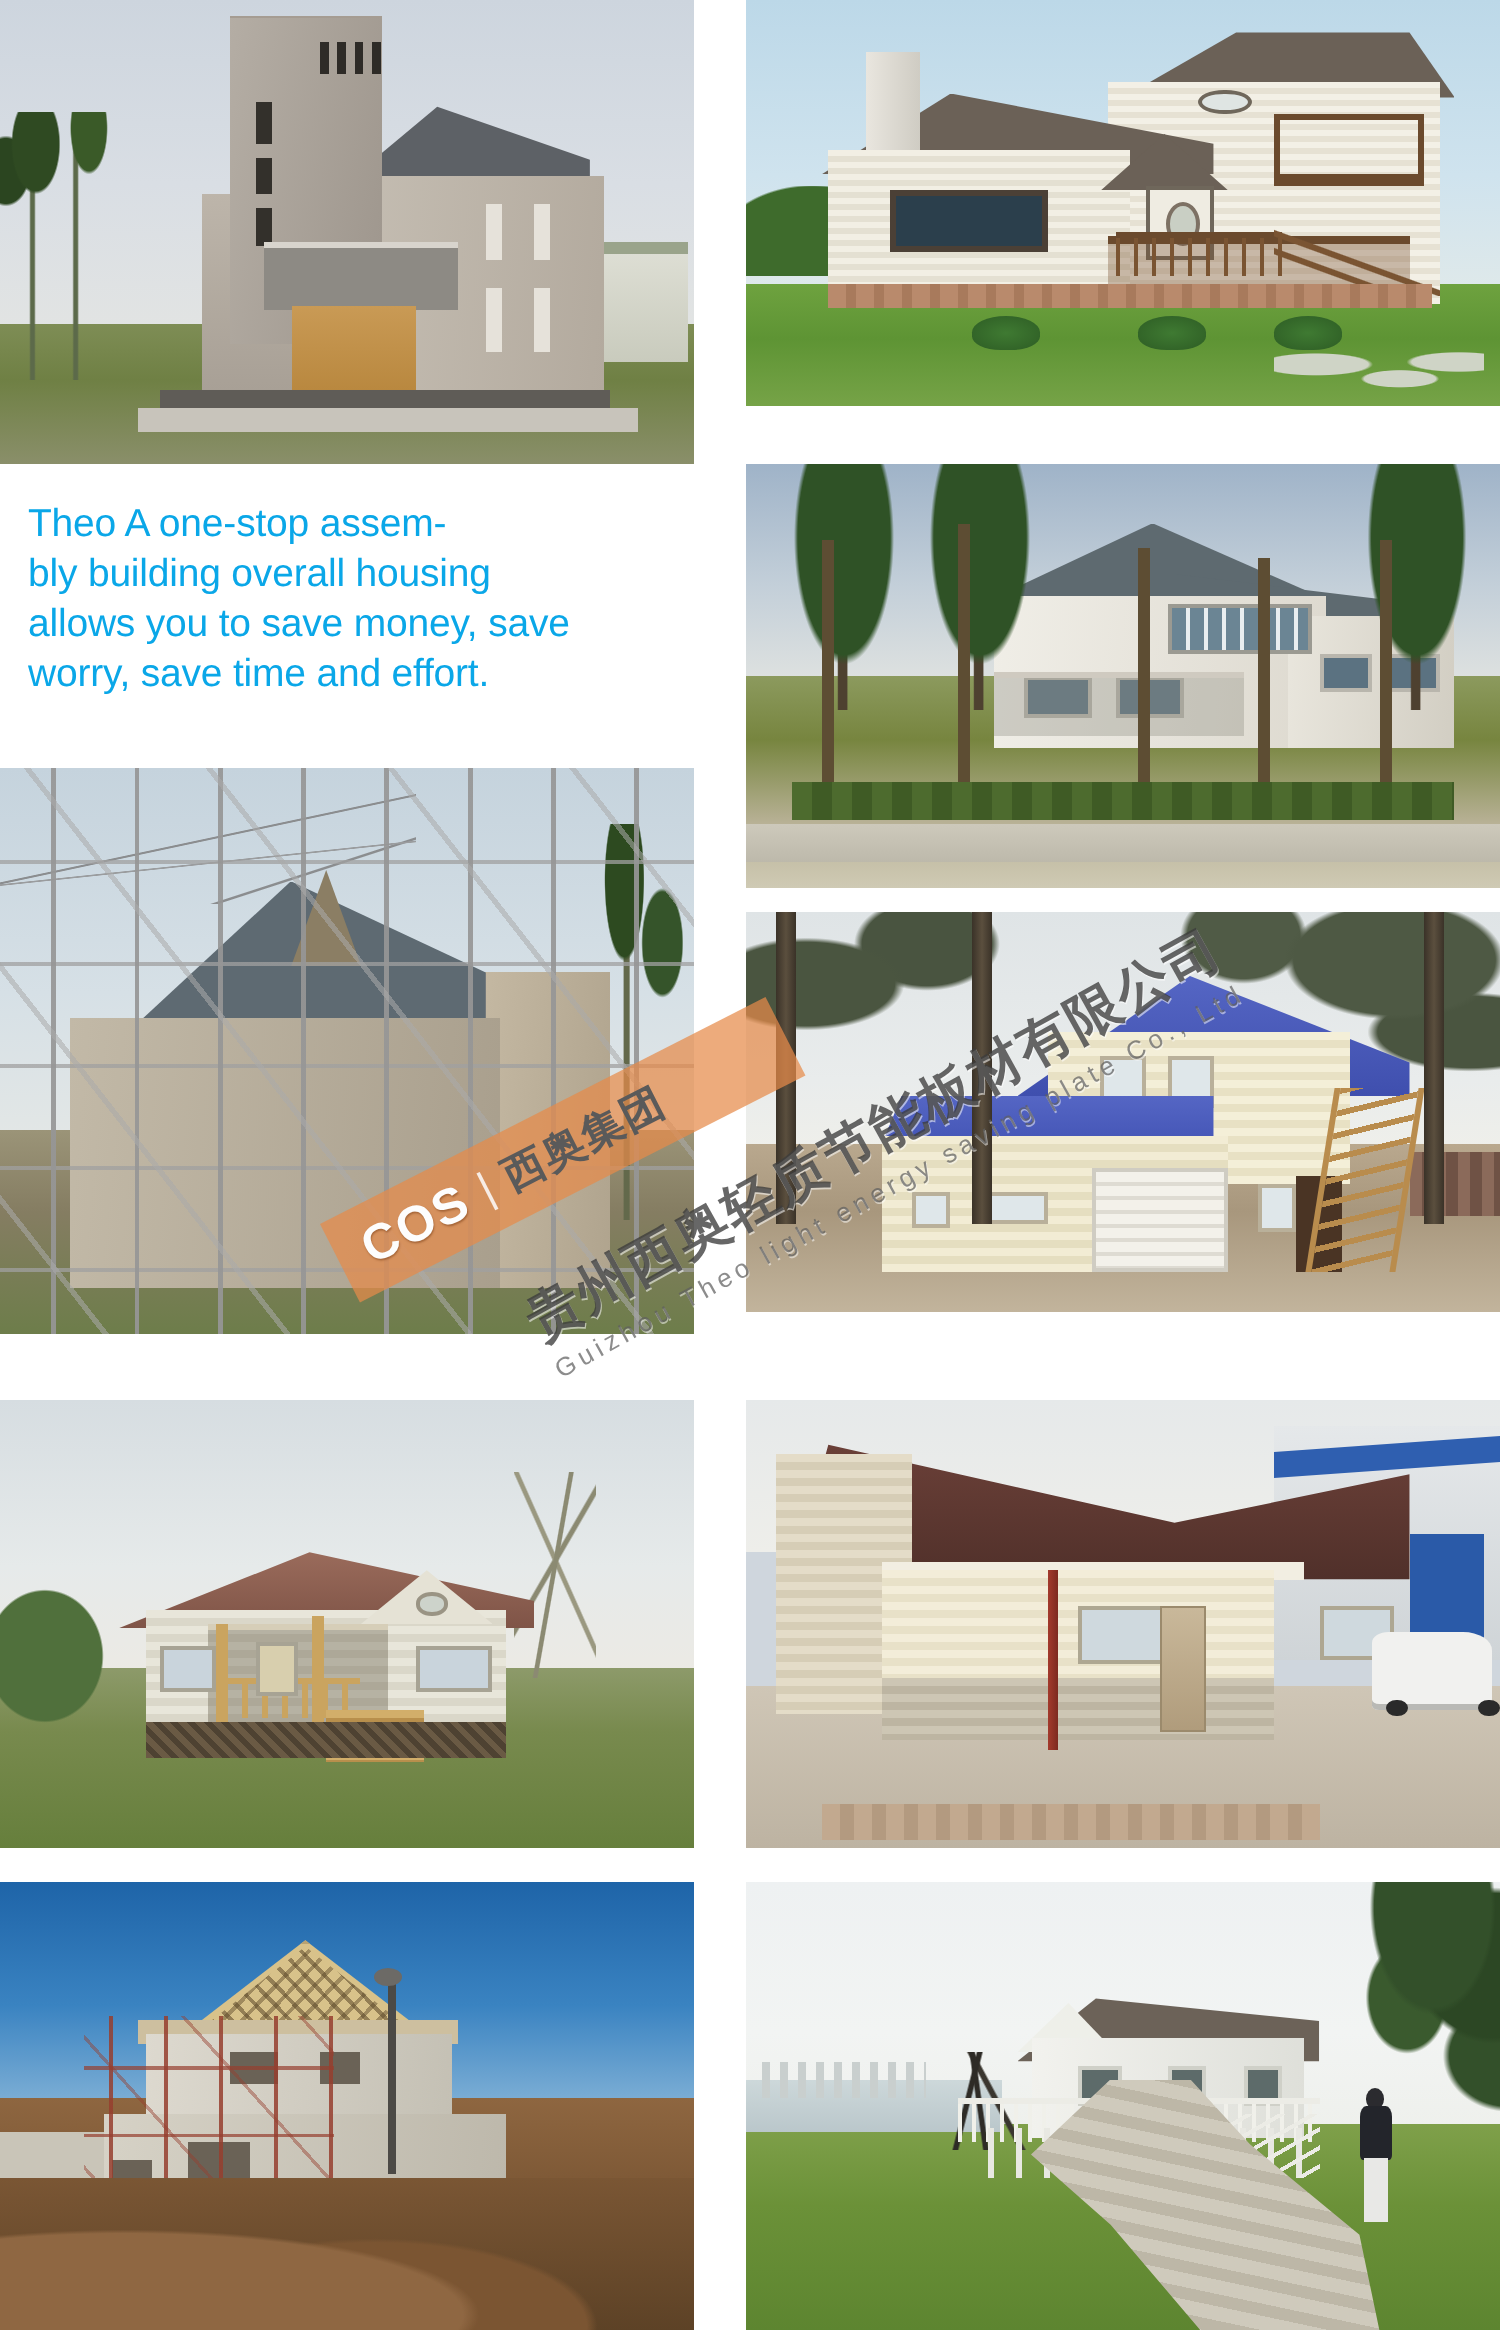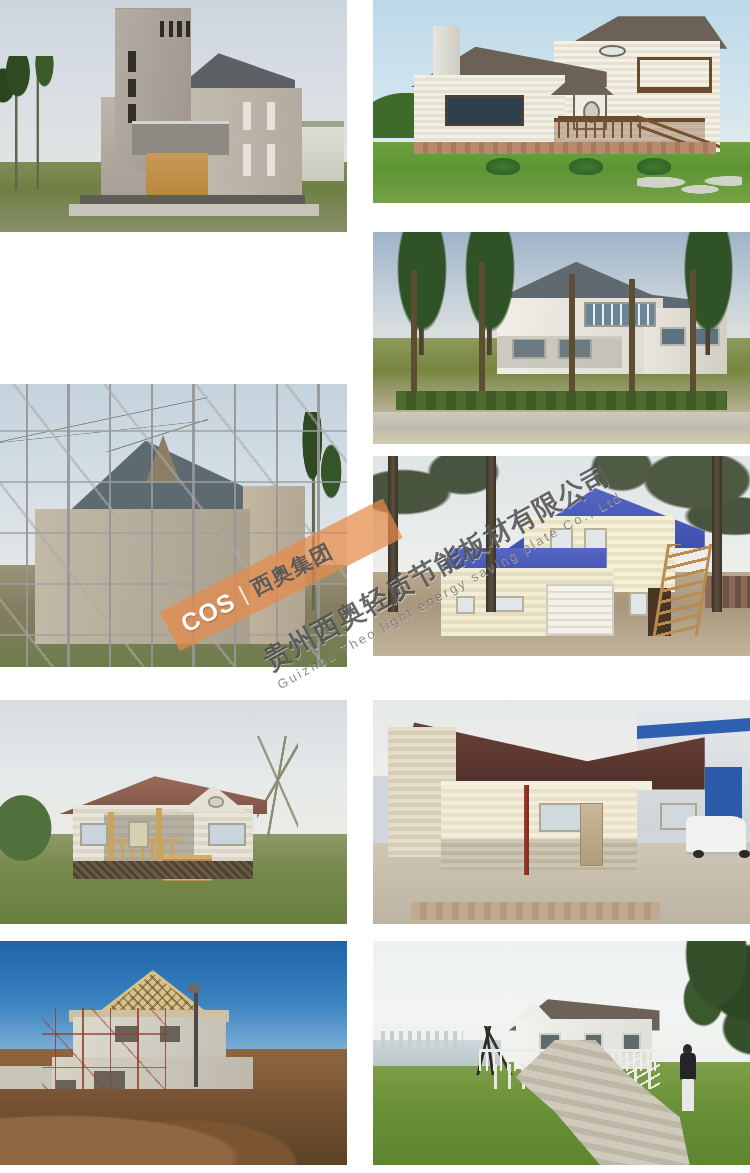--- a/index.html
+++ b/index.html
@@ -419,20 +419,24 @@
       <div class="slit" style="left:77%;top:44%;height:12%;background:#e6e2da;"></div>
       <div class="slit" style="left:70%;top:62%;height:14%;background:#e6e2da;"></div>
       <div class="slit" style="left:77%;top:62%;height:14%;background:#e6e2da;"></div>
       <div class="balc"></div>
       <div class="door"></div>
       <div class="base"></div>
       <div class="apron"></div>
     </div>
   </div>
 
+  <div class="blurb">Theo  A one-stop assem-
+bly building overall housing
+allows you to save money, save
+worry, save time and effort.</div>
 
   <div class="photo p2" style="left:373px;top:0;width:377px;height:203px;">
     <div class="scene">
       <div class="sky"></div>
       <div class="ground"></div>
       <div class="hillL"></div>
       <div class="roofR"></div>
       <div class="wallR"></div>
       <div class="ovalW"></div>
       <div class="roofL"></div>

